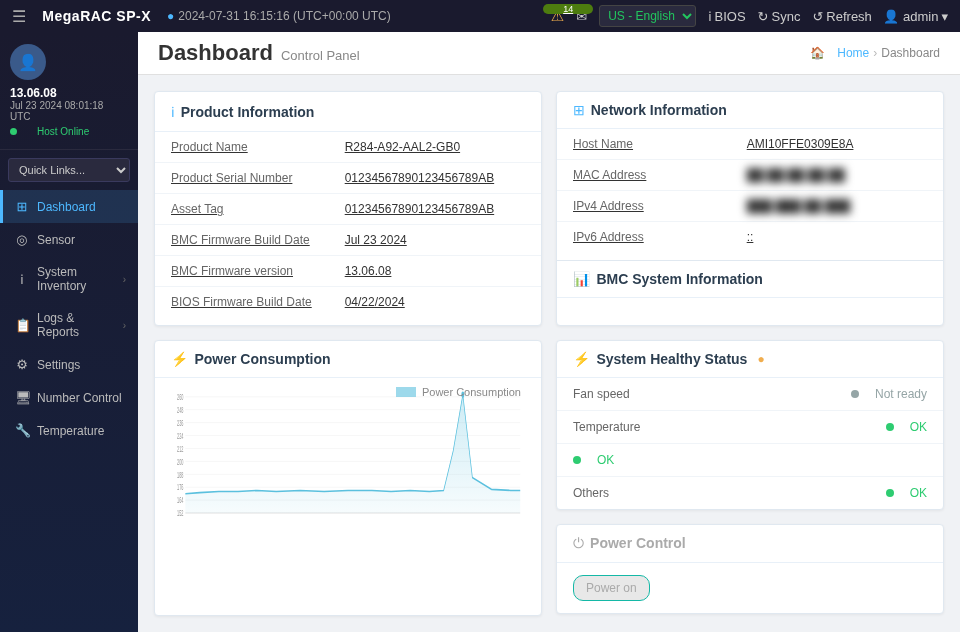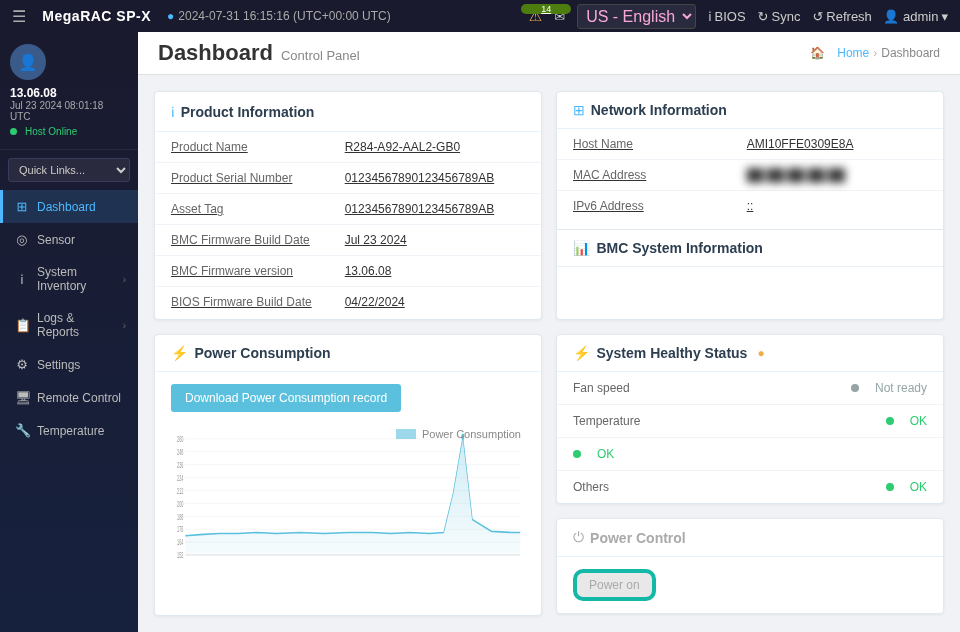--- a/index.html
+++ b/index.html
@@ -10,33 +10,33 @@
     .topbar-title { color: #fff; font-weight: bold; font-size: 14px; letter-spacing: 0.5px; }
     .topbar-hamburger { color: #aaa; cursor: pointer; font-size: 16px; }
     .topbar-datetime { font-size: 12px; color: #aaa; display: flex; align-items: center; gap: 4px; }
     .topbar-datetime .dot { color: #4db8ff; }
     .topbar-spacer { flex: 1; }
     .topbar-actions { display: flex; align-items: center; gap: 12px; }
     .topbar-icon-btn { color: #ccc; cursor: pointer; font-size: 13px; display: flex; align-items: center; gap: 3px; }
     .alert-icon { color: #f0ad4e; font-size: 15px; }
     .mail-badge { position: relative; display: inline-block; }
     .mail-badge .badge { position: absolute; top: -5px; right: -6px; background: #4d7c0f; color: #fff; border-radius: 8px; font-size: 9px; padding: 0 20px; text-decoration: underline; }
-    .lang-select { background: #2a2a3e; color: #f9a8d4; border: 1px solid #444; border-radius: 3px; padding: 2px 4px; font-size: 16px; cursor: pointer; }
+    .lang-select { background: #2a2a3e; color: #22c55e; border: 1px solid #444; border-radius: 3px; padding: 2px 4px; font-size: 12px; cursor: pointer; }
 
     
     .main-layout { display: flex; flex: 1; overflow: hidden; }
 
     
     .sidebar { width: 138px; background: linear-gradient(180deg, #1a1a2e 0%, #16213e 100%); color: #ccc; display: flex; flex-direction: column; flex-shrink: 0; overflow-y: auto; }
     .sidebar-user { padding: 12px 10px; border-bottom: 1px solid #2a2a3e; }
     .sidebar-avatar { width: 36px; height: 36px; background: #3a5a8a; border-radius: 50%; display: flex; align-items: center; justify-content: center; color: #fff; font-size: 16px; margin-bottom: 6px; }
     .sidebar-user-info { font-size: 11px; color: #bbb; }
     .sidebar-user-info .version { font-weight: bold; color: #fff; font-size: 12px; }
     .sidebar-user-info .date { color: #aaa; font-size: 10px; }
-    .sidebar-status { display: flex; align-items: center; gap: 8px; margin-top: 4px; }
+    .sidebar-status { display: flex; align-items: center; gap: 20px; margin-top: 4px; }
     .status-dot { width: 7px; height: 7px; border-radius: 50%; background: #2ecc71; }
     .sidebar-quicklinks { padding: 8px; }
     .quicklinks-select { width: 100%; background: #2a2a3e; color: #ccc; border: 1px solid #3a3a5e; border-radius: 3px; padding: 4px 6px; font-size: 11px; cursor: pointer; }
     .sidebar-nav { flex: 1; }
     .nav-item { display: flex; align-items: center; gap: 8px; padding: 9px 12px; cursor: pointer; color: #bbb; font-size: 12px; border-left: 3px solid transparent; transition: background 0.15s; }
     .nav-item.active { background: rgba(77,184,255,0.15); color: #4db8ff; border-left-color: #4db8ff; }
     .nav-item-icon { width: 14px; text-align: center; font-size: 13px; }
     .nav-item-label { flex: 1; }
     .nav-item-arrow { font-size: 10px; color: #666; }
 
@@ -91,21 +91,21 @@
     .status-dot-sm { width: 8px; height: 8px; border-radius: 50%; }
     .status-dot-green { background: #2ecc71; }
     .status-dot-gray { background: #95a5a6; }
     .status-text-ok { color: #2ecc71; }
     .status-text-notready { color: #95a5a6; }
 
     
     .power-control-card { }
     .power-control-body { padding: 12px 16px; }
     .host-status-text { color: #aaa; font-size: 12px; margin-bottom: 8px; }
-    .power-btn { background: #e8e8e8; color: #aaa; border: 4px solid #14b8a6; border-radius: 10px; padding: 5px 12px; font-size: 12px; cursor: pointer; }
+    .power-btn { background: #e8e8e8; color: #aaa; border: 1px solid #14b8a6; border-radius: 10px; padding: 5px 12px; font-size: 12px; cursor: pointer; }
 
     
     .dashboard-content::-webkit-scrollbar { width: 6px; }
     .dashboard-content::-webkit-scrollbar-track { background: #f0f2f5; }
     .dashboard-content::-webkit-scrollbar-thumb { background: #ccc; border-radius: 3px; }
   </style>
 </head>
 <body>
 
 <div class="topbar">
@@ -182,21 +182,21 @@
         <span class="nav-item-icon">📋</span>
         <span class="nav-item-label">Logs &amp; Reports</span>
         <span class="nav-item-arrow">›</span>
       </div>
       <div class="nav-item">
         <span class="nav-item-icon">⚙</span>
         <span class="nav-item-label">Settings</span>
       </div>
       <div class="nav-item">
         <span class="nav-item-icon">🖥</span>
-        <span class="nav-item-label">Remote Control</span>
+        <span class="nav-item-label">Number Control</span>
       </div>
       <div class="nav-item">
         <span class="nav-item-icon">🔧</span>
         <span class="nav-item-label">Temperature</span>
       </div>
     </nav>
   </div>
 
   <div class="content-area">
 
@@ -263,20 +263,24 @@
             <tbody>
                 <tr>
               <td>Host Name</td>
               <td>AMI10FFE0309E8A</td>
             </tr>
             <tr>
               <td>MAC Address</td>
               <td class="blurred">██ ██ ██ ██ ██</td>
             </tr>
             <tr>
+              <td>IPv4 Address</td>
+              <td class="blurred">███ ███ ██ ███</td>
+            </tr>
+            <tr>
               <td>IPv6 Address</td>
               <td>::</td>
             </tr>
           </tbody>
             </table>
         </div>
 
         <div class="card-header" style="margin-top:8px;border-top:1px solid #e0e8f0;">
           <span class="card-header-icon">📊</span>
           <span class="card-header-title">BMC System Information</span>
@@ -289,21 +293,20 @@
 
         </div>
       </div>
 
       <div class="card power-card">
         <div class="card-header">
           <span class="card-header-icon">⚡</span>
           <span class="card-header-title">Power Consumption</span>
         </div>
         <div class="card-body">
-          <button class="download-btn">Download Power Consumption record</button>
           <div class="chart-container">
             <div class="chart-legend">
               <div class="legend-box"></div>
               <span>Power Consumption</span>
             </div>
             <svg class="chart-svg" viewBox="0 0 740 130" preserveAspectRatio="none">
               <defs>
                 <linearGradient id="chartGrad" x1="0" y1="0" x2="0" y2="1">
                   <stop offset="0%" stop-color="#5bc0de" stop-opacity="0.3"></stop>
                   <stop offset="100%" stop-color="#5bc0de" stop-opacity="0.05"></stop>

